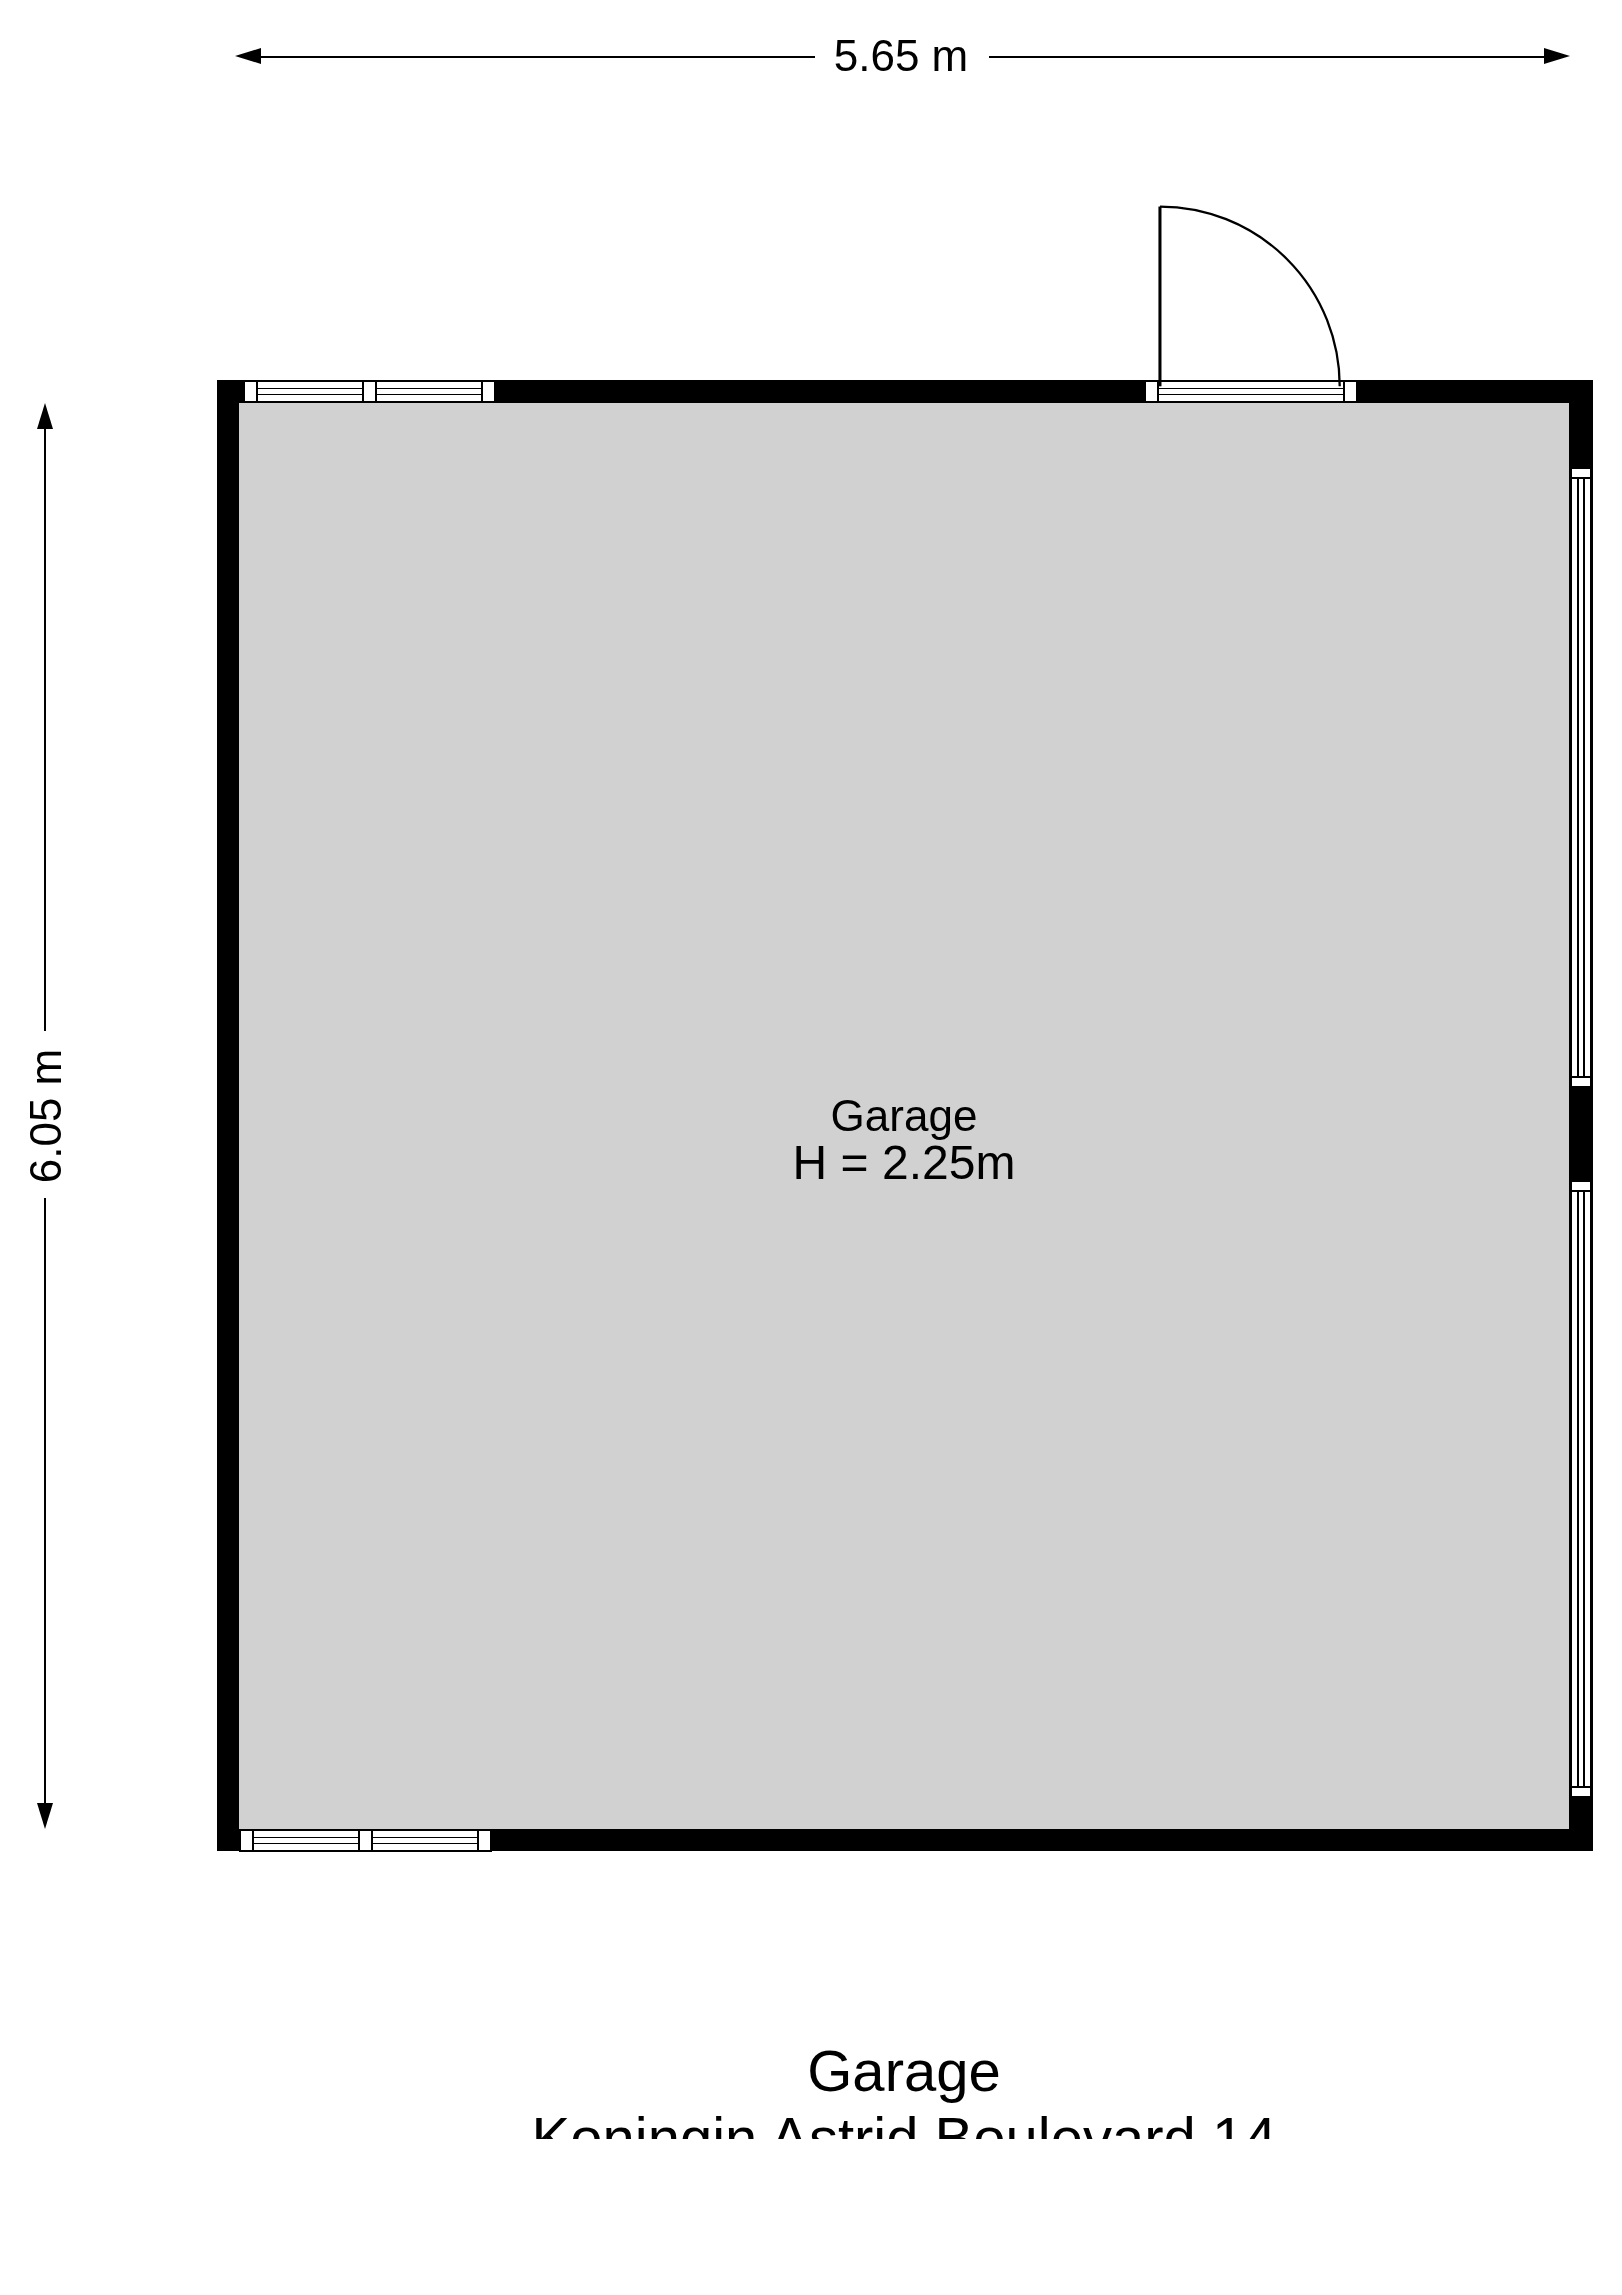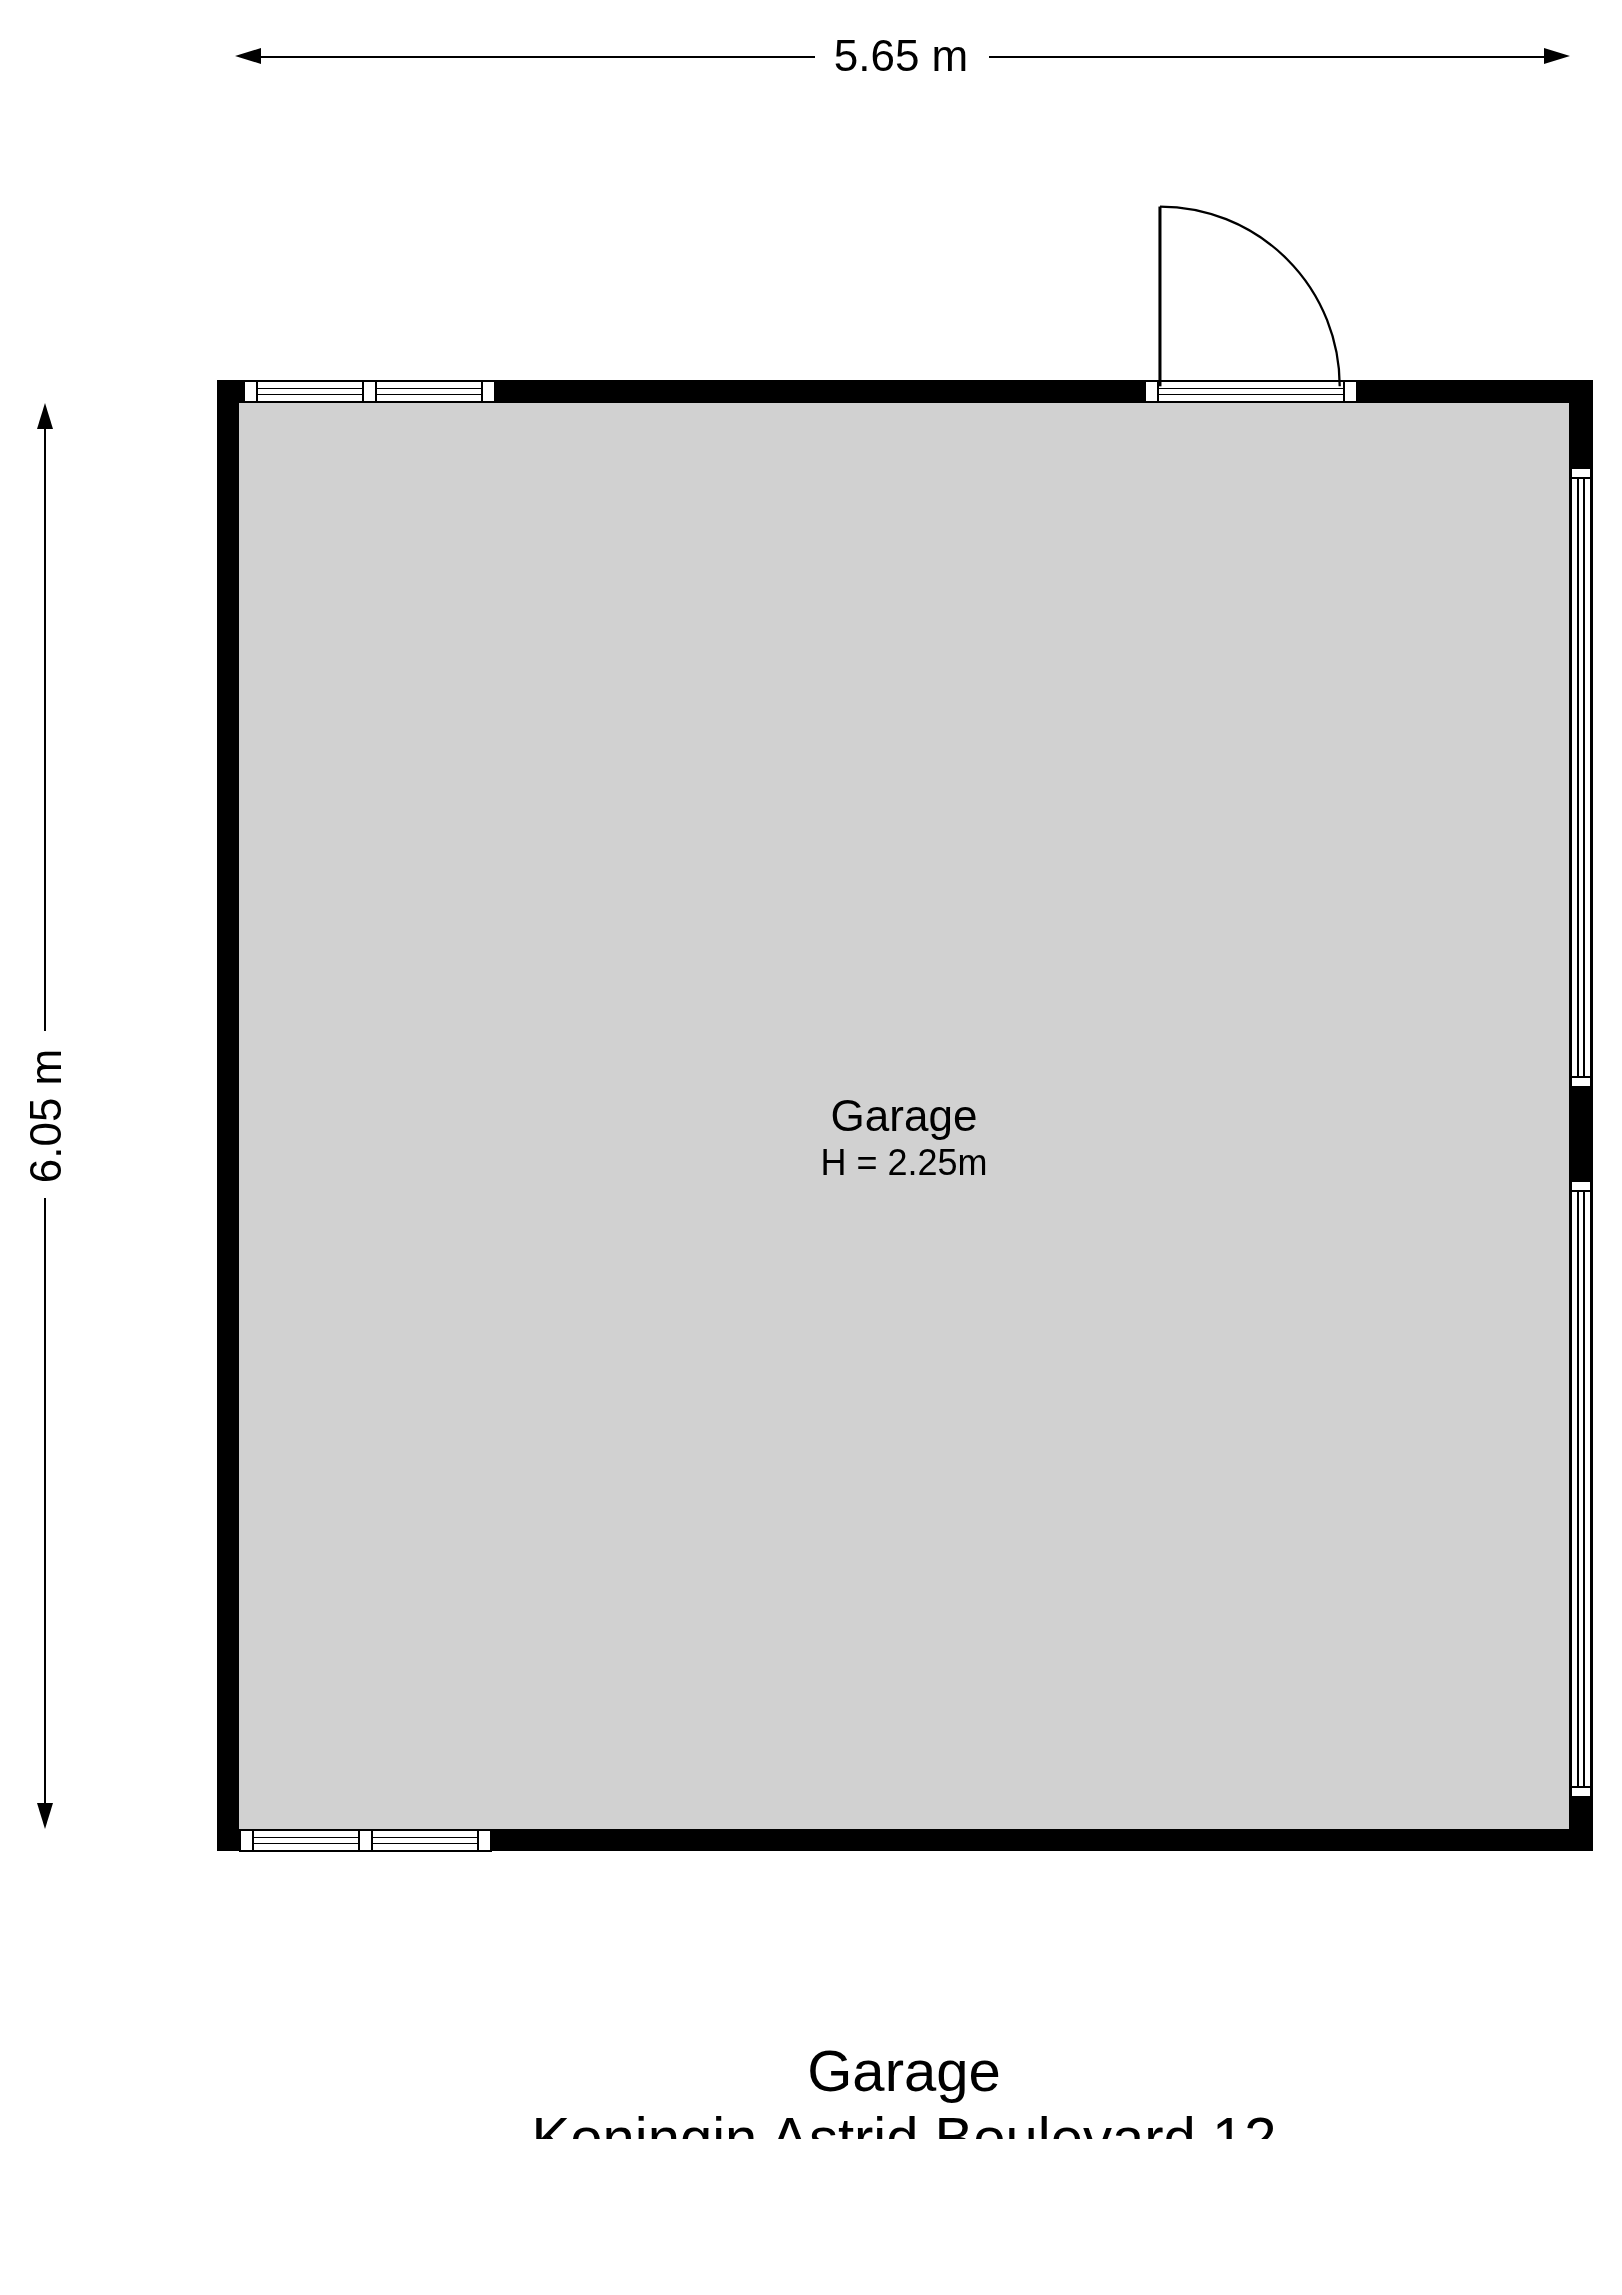--- a/index.html
+++ b/index.html
@@ -80,21 +80,21 @@
 
   
   .room-label {
     position: absolute;
     left: 904px; top: 1090px;
     transform: translateX(-50%);
     text-align: center;
     white-space: nowrap;
   }
   .room-label .name   { font-size: 44px; line-height: 51px; }
-  .room-label .height { font-size: 36px; line-height: 43px; }
+  .room-label .height { font-size: 48px; line-height: 43px; }
 
   
   .footer {
     position: absolute;
     left: 904px; top: 2037px;
     transform: translateX(-50%);
     text-align: center;
     white-space: nowrap;
     font-size: 58px;
     line-height: 67px;
@@ -163,17 +163,17 @@
     <div class="jamb"></div>
   </div>
 
   <div class="room-label">
     <div class="name">Garage</div>
     <div class="height">H = 2.25m</div>
   </div>
 
   <div class="footer">
     <div>Garage</div>
-    <div>Koningin Astrid Boulevard 12</div>
+    <div>Koningin Astrid Boulevard 14</div>
   </div>
 
 </div>
 
 
 </body></html>

